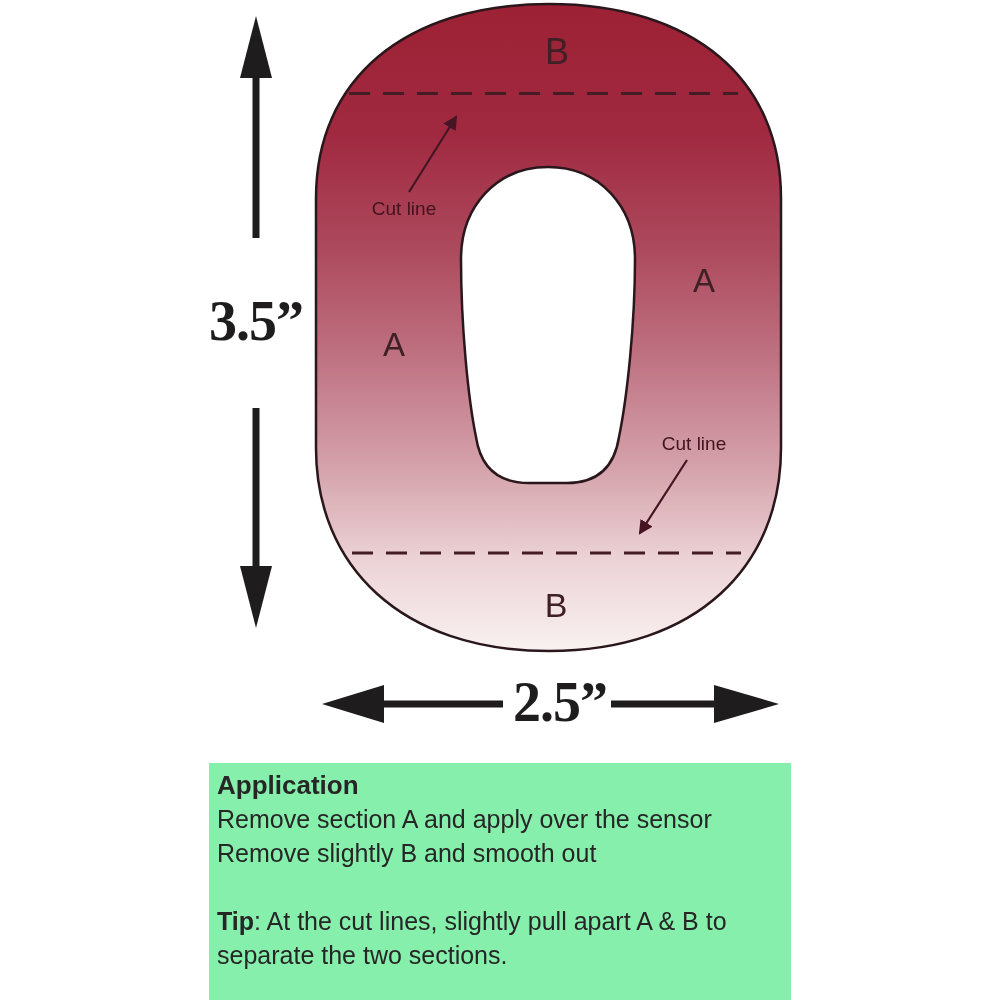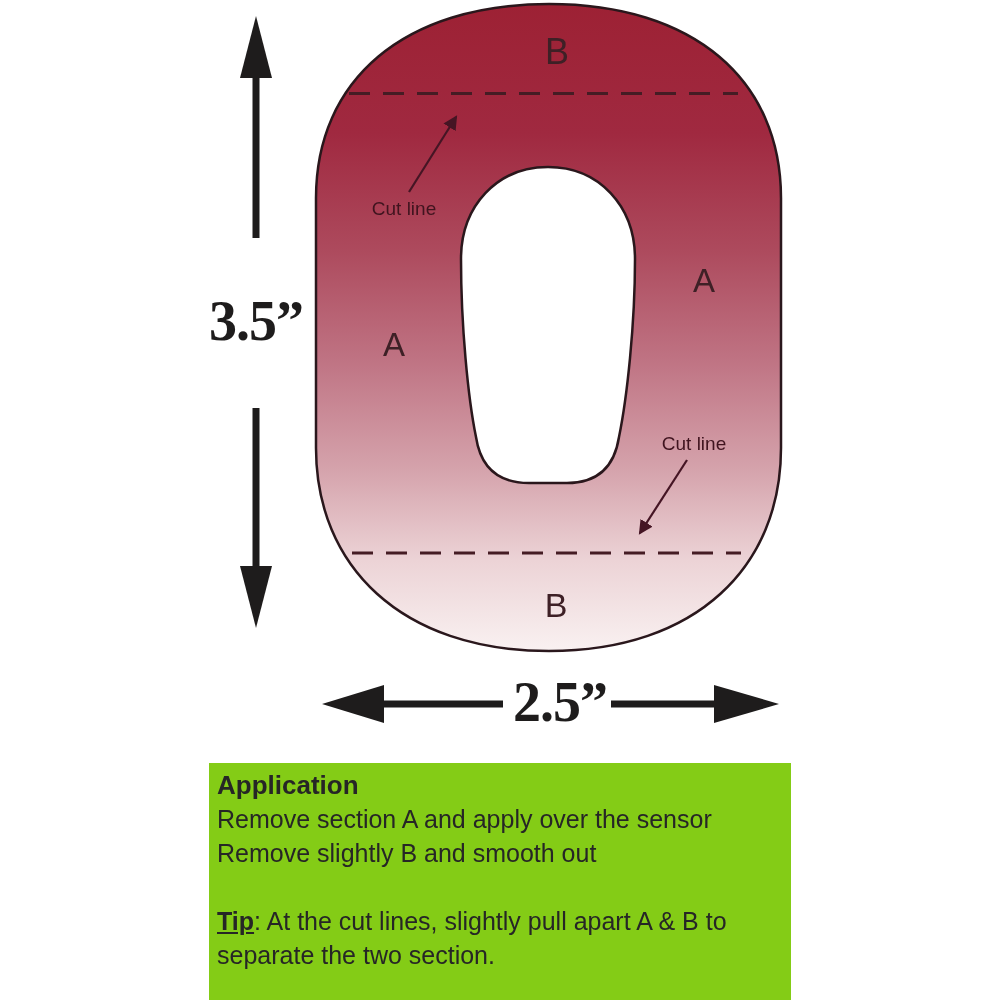--- a/index.html
+++ b/index.html
@@ -12,34 +12,34 @@
   }
   .diagram-svg{position:absolute;left:0;top:0;}
   .patch-label{
     font-family:"Liberation Sans",sans-serif;
   }
   .instructions{
     position:absolute;
     left:209px;top:763px;
     width:582px;height:237px;
     box-sizing:border-box;
-    background:#84cc16;
+    background:#86efac;
     padding:5px 10px 0 8px;
     color:#262626;
     font-size:25px;
     line-height:34px;
   }
   .instructions .title{
     font-weight:700;
     font-size:26px;
     white-space:nowrap;
   }
   .instructions .line{white-space:nowrap;}
   .instructions .tip{margin-top:34px;}
-  .instructions .tip-label{font-weight:700;text-decoration:underline;}
+  .instructions .tip-label{font-weight:700;}
 </style>
 </head>
 <body>
 
 <div class="stage">
 
   <svg class="diagram-svg" width="1000" height="763" viewBox="0 0 1000 763">
     <defs>
       <linearGradient id="patchGrad" x1="0" y1="0" x2="0" y2="1">
         <stop offset="0" stop-color="#9d2134"></stop>
@@ -103,17 +103,17 @@
       <text x="560" y="721" font-size="56" font-weight="700" text-anchor="middle" font-family="Liberation Serif, serif" letter-spacing="-1">2.5”</text>
     </g>
   </svg>
 
   <div class="instructions">
     <div class="title">Application</div>
     <div class="line">Remove section A and apply over the sensor</div>
     <div class="line">Remove slightly B and smooth out</div>
     <div class="tip">
       <div class="line"><span class="tip-label">Tip</span><span>: At the cut lines, slightly pull apart A &amp; B to</span></div>
-      <div class="line">separate the two section.</div>
+      <div class="line">separate the two sections.</div>
     </div>
   </div>
 
 </div>
 
 </body></html>

